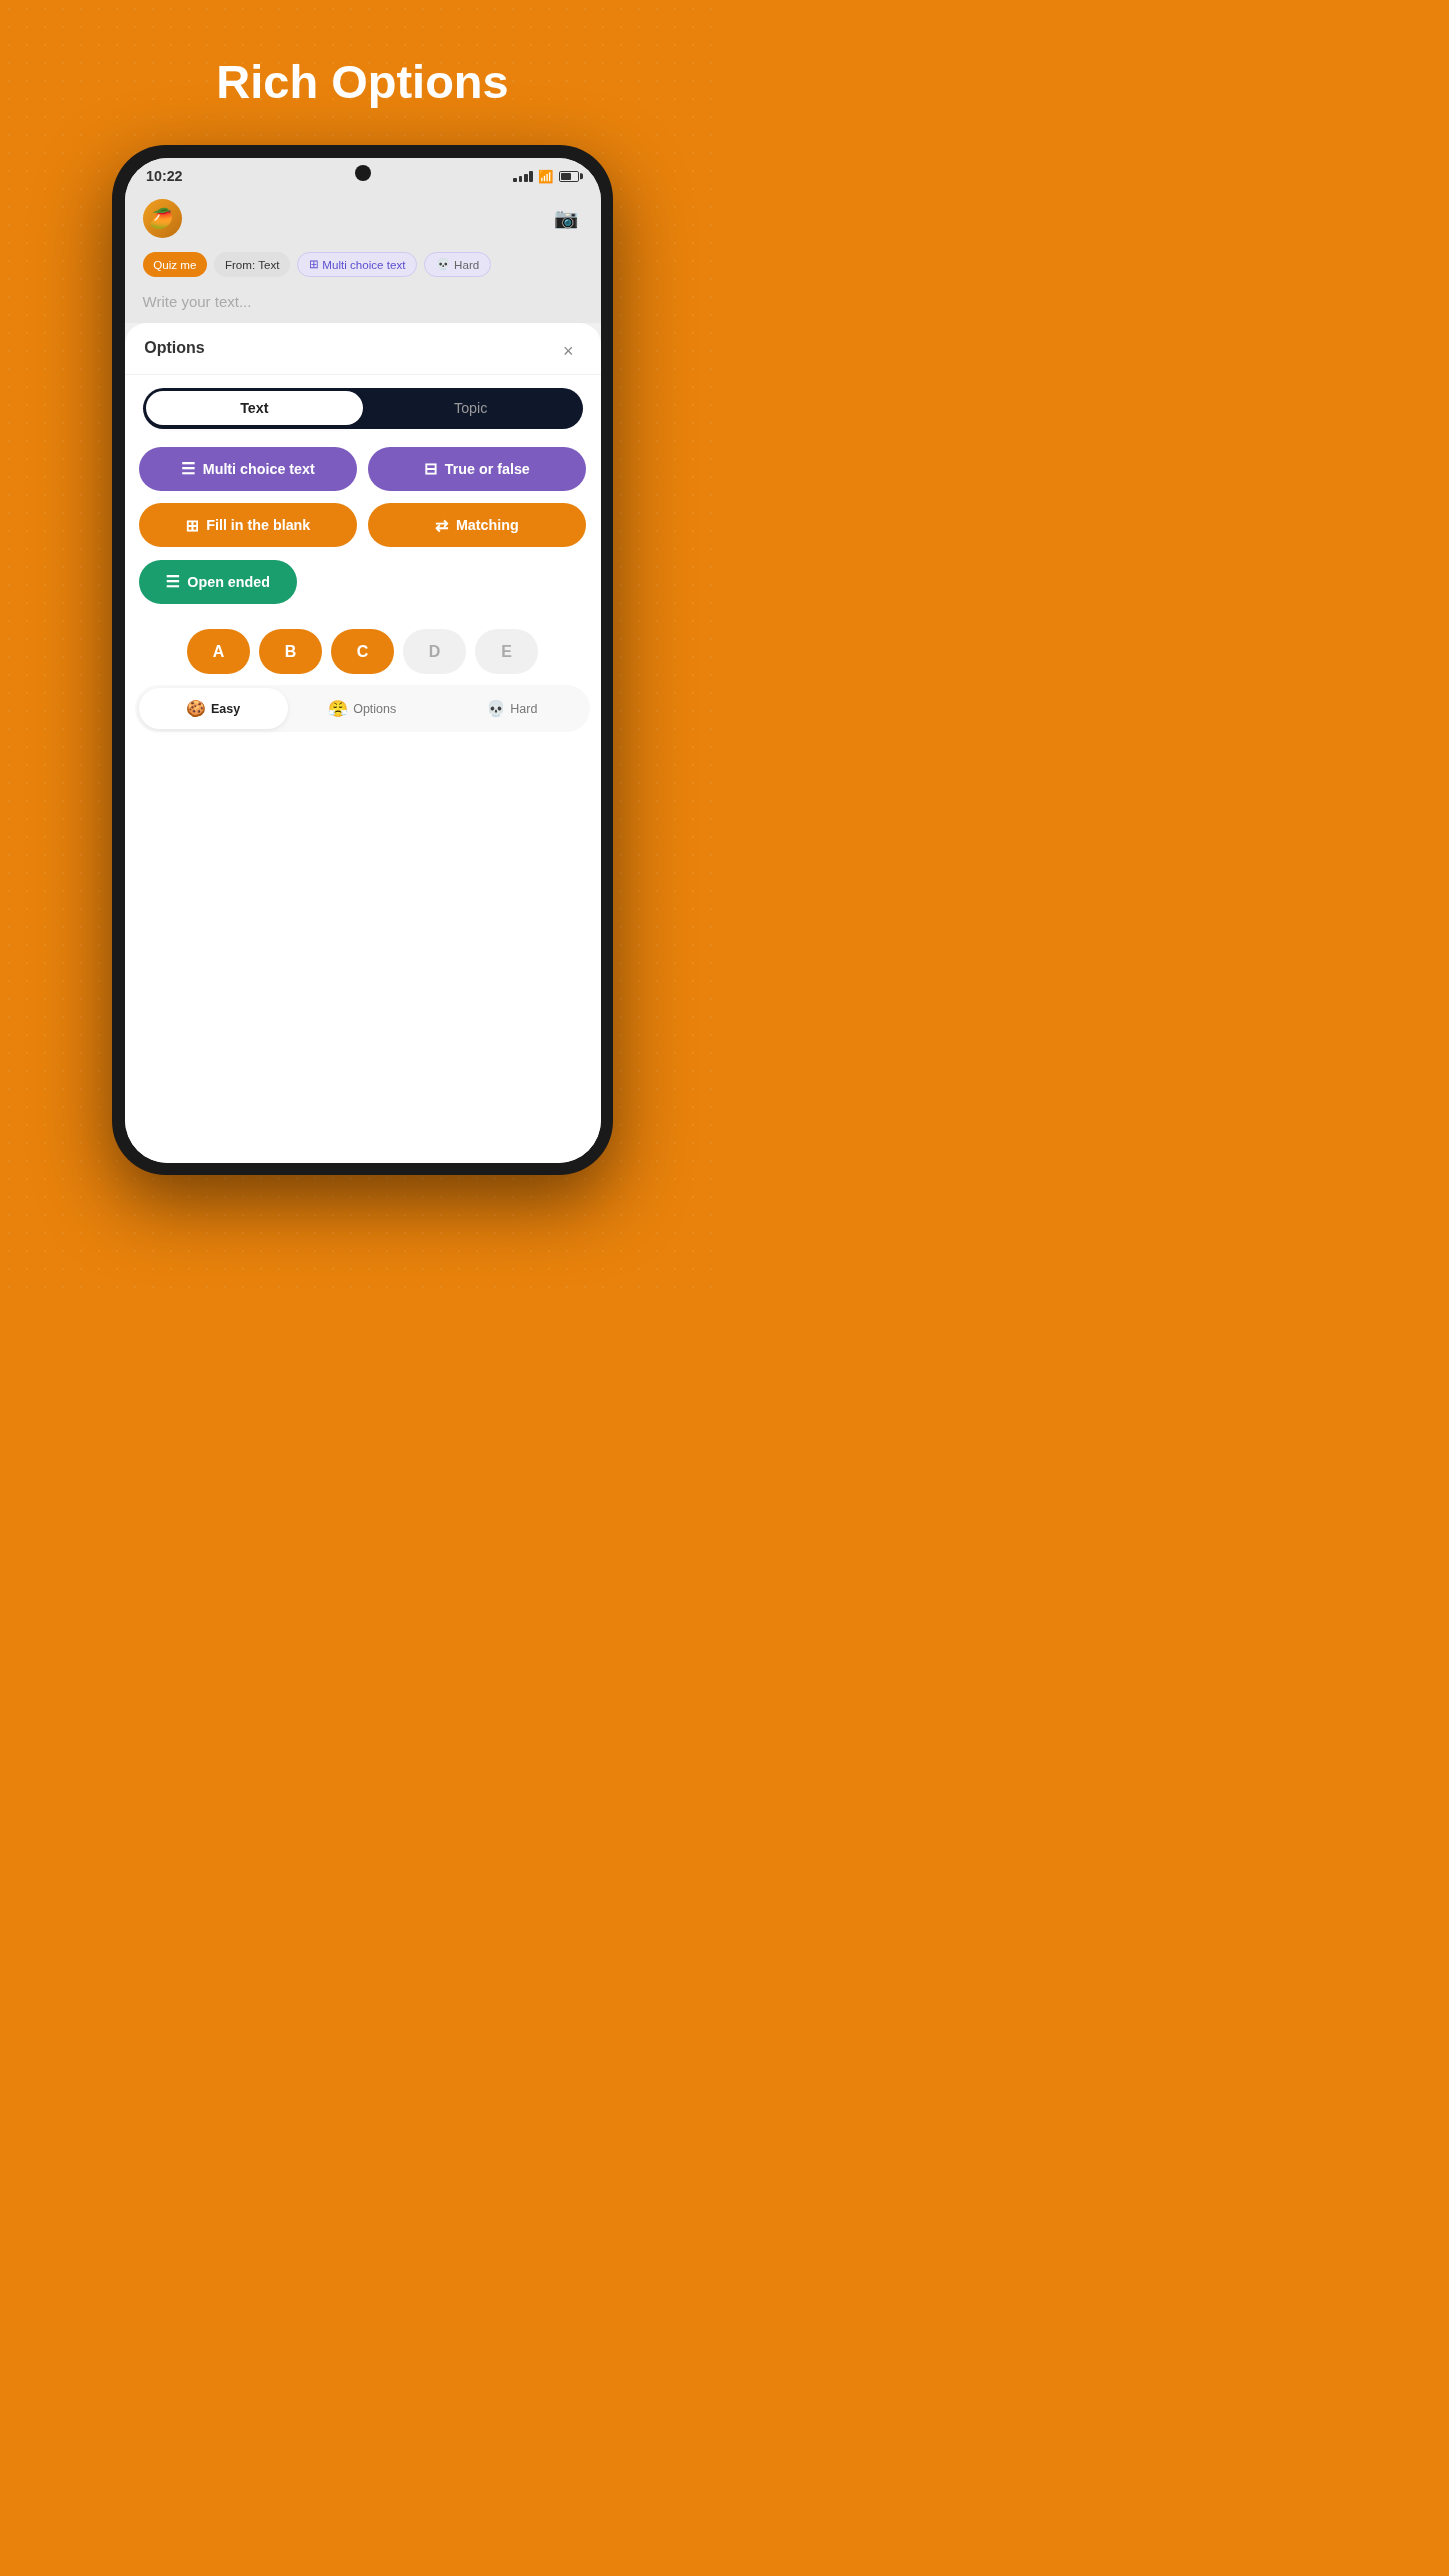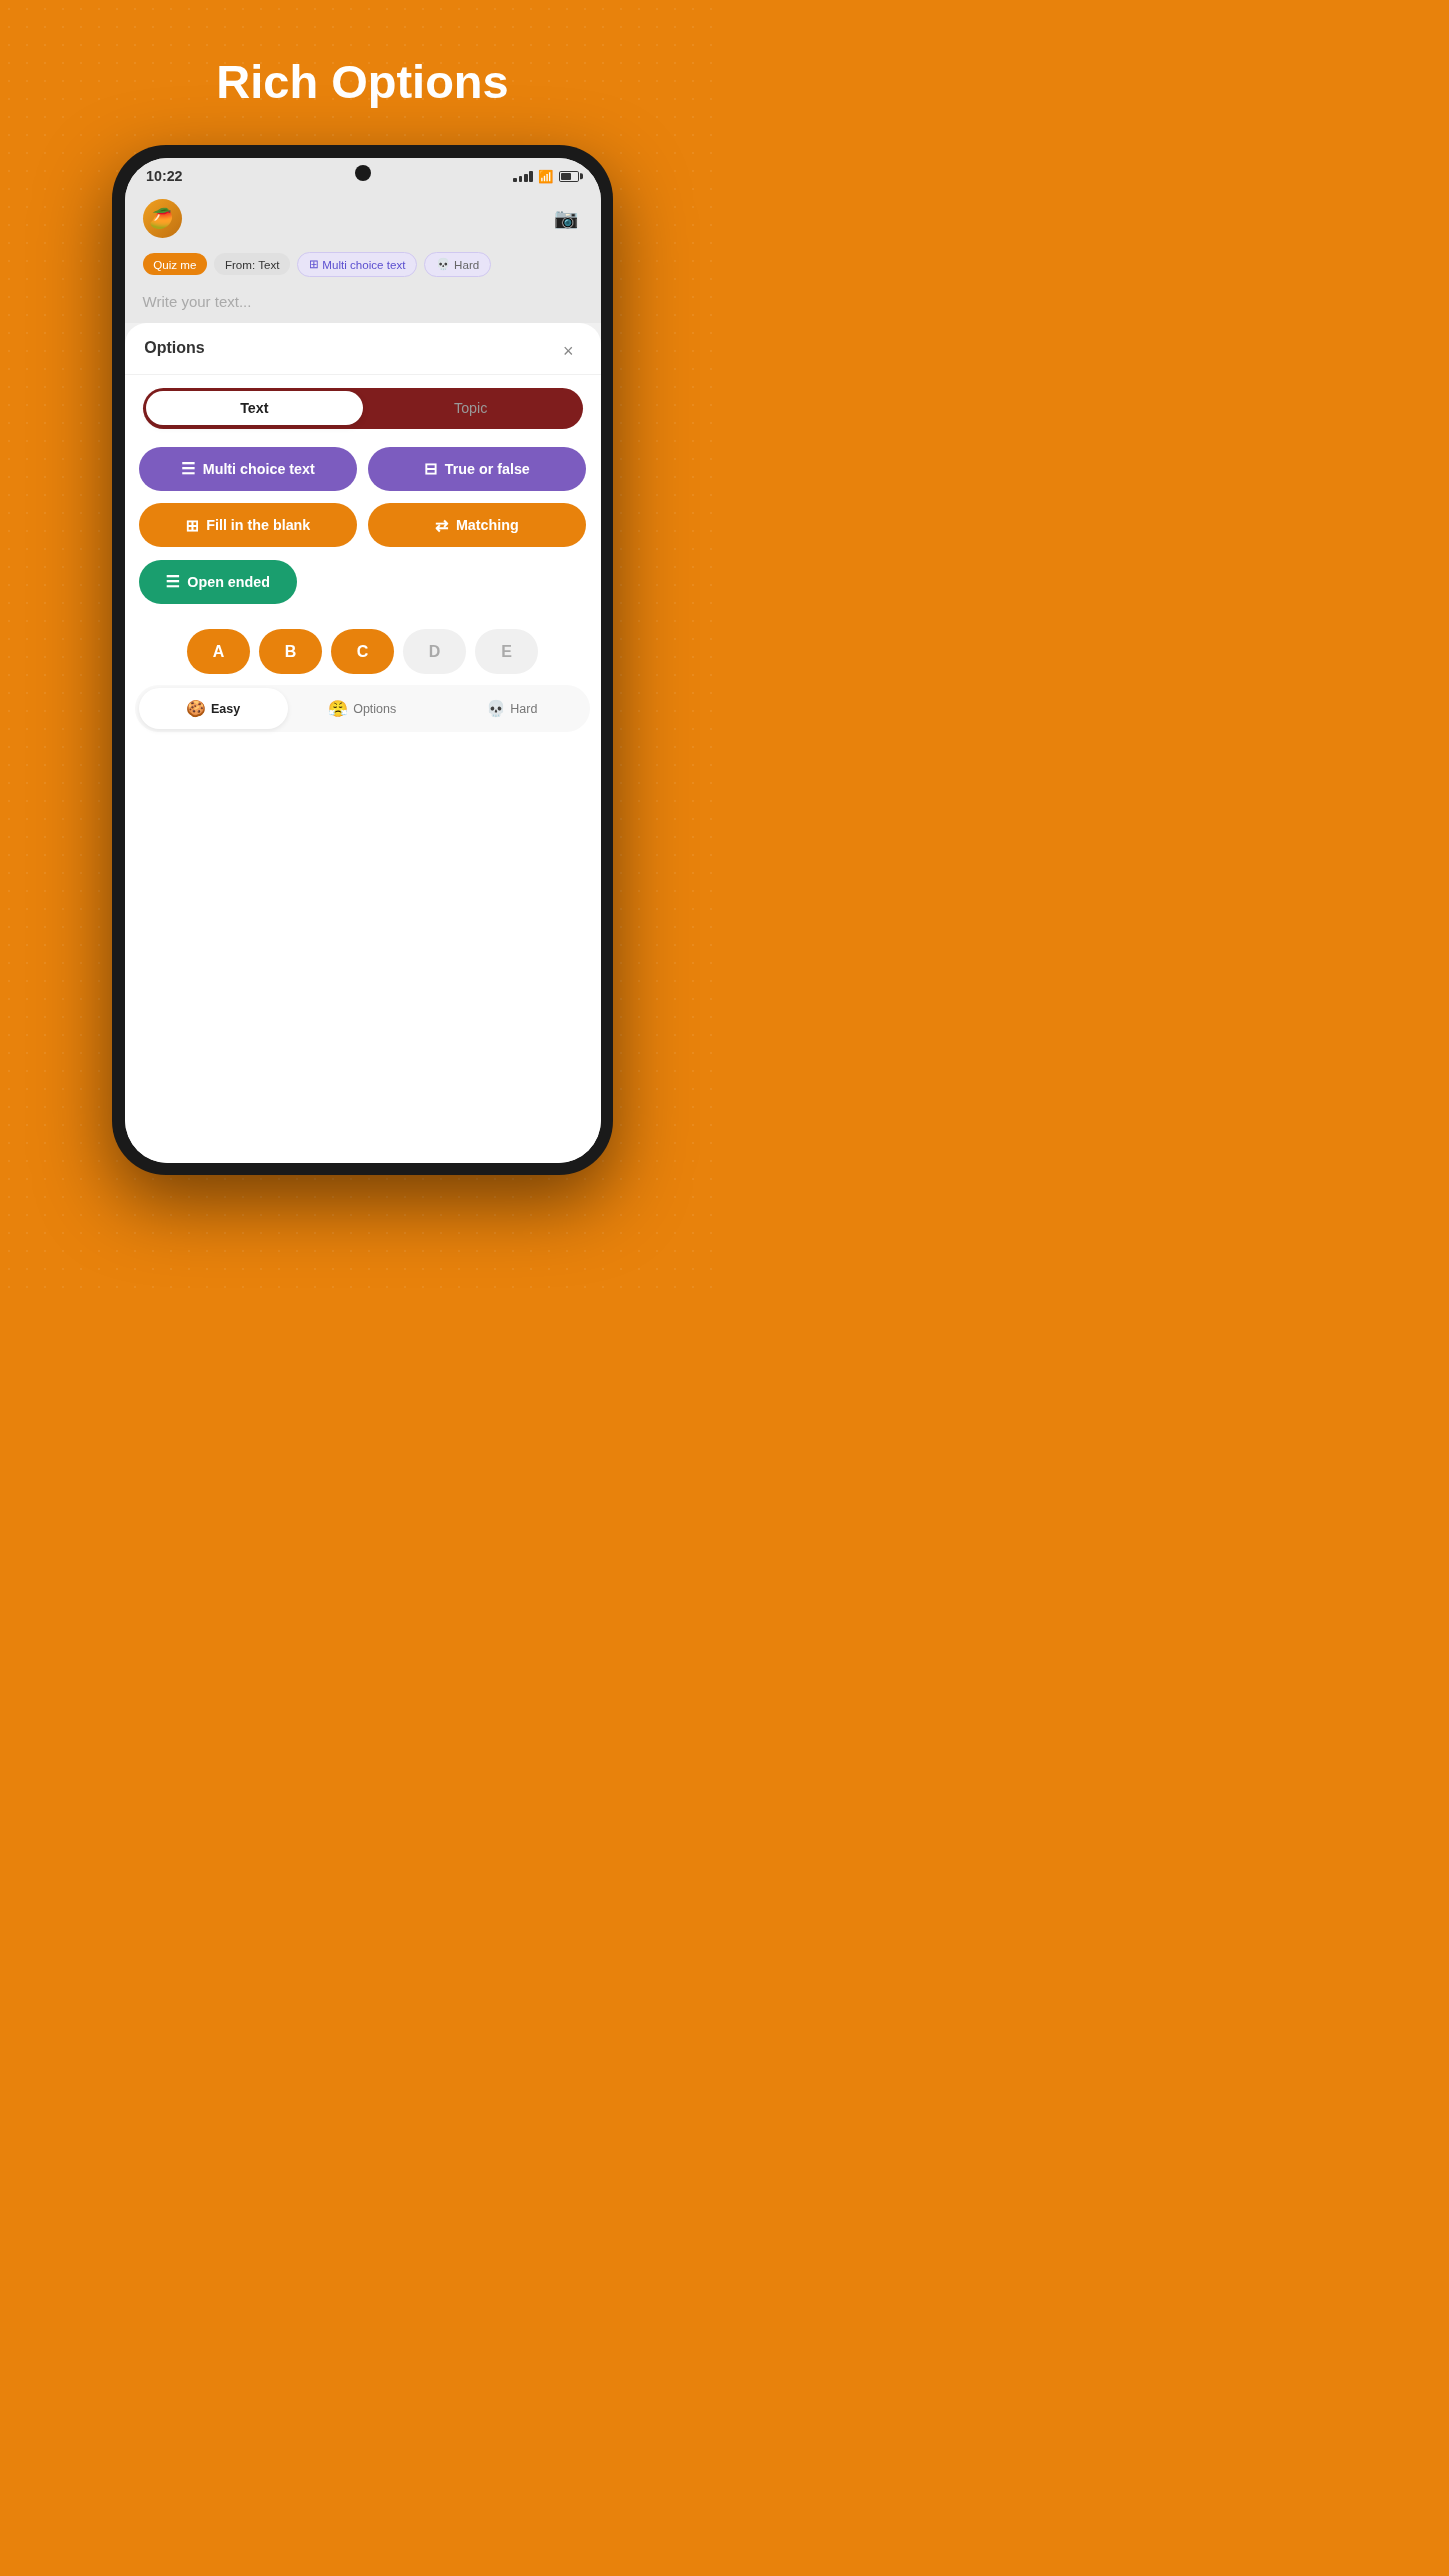--- a/index.html
+++ b/index.html
@@ -156,21 +156,20 @@
       font-size: 19.7px;
       color: #555;
     }
 
     
     .tags-row {
       background: #e8e8e8;
       padding: 3.6px 18px 7.2px 18px;
       display: flex;
       gap: 7.2px;
-      align-items: center;
       flex-shrink: 0;
       flex-wrap: nowrap;
     }
     .tag {
       border-radius: 18px;
       padding: 4.5px 10.7px;
       font-size: 11.6px;
       font-weight: 500;
       white-space: nowrap;
       display: flex;
@@ -235,21 +234,21 @@
       height: 25px;
       display: flex;
       align-items: center;
       justify-content: center;
       cursor: pointer;
     }
 
     
     .tab-switcher {
       margin: 12.5px 18px 0 18px;
-      background: #7f1d1d;
+      background: #0f172a;
       border-radius: 27px;
       display: flex;
       padding: 3.6px;
     }
     .tab-btn {
       flex: 1;
       padding: 9px 0;
       border-radius: 23px;
       border: none;
       font-size: 14.3px;

